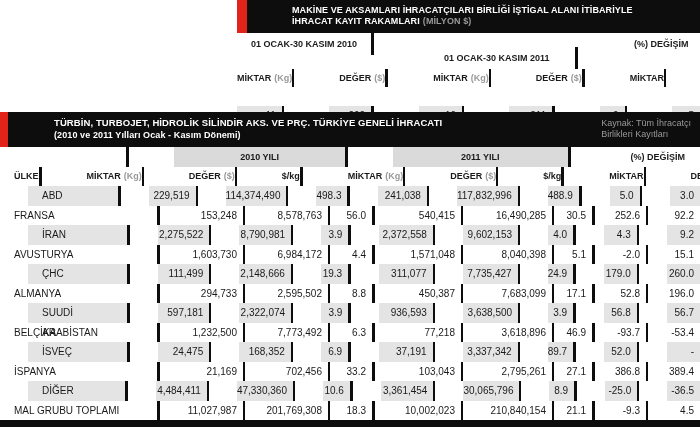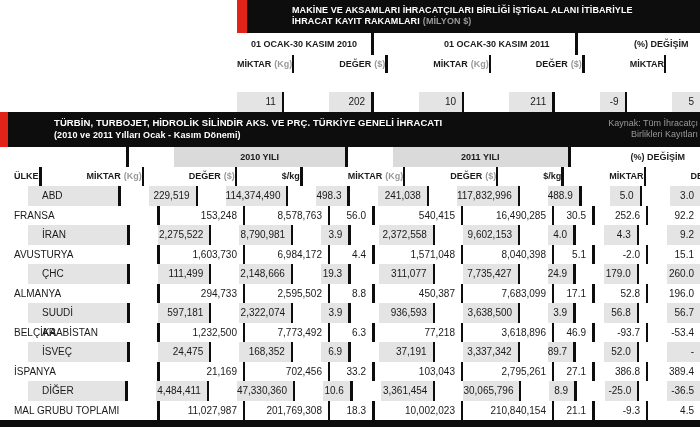--- a/index.html
+++ b/index.html
@@ -27,35 +27,35 @@
   
   .t1{position:absolute;left:237px;top:0;width:463px;}
   .t1 .titlebar{height:33px;}
   .t1 .redbar{width:10px;}
   .t1-title{color:#fff;font-weight:bold;font-size:9px;line-height:11px;padding:5px 0 0 8px;letter-spacing:.1px;}
   .t1-hrow1 .cellbox{font-weight:bold;font-size:9px;text-align:center;line-height:22px;height:22px;}
   .t1-hrow2 .cellbox{font-weight:bold;font-size:9px;text-align:center;line-height:18px;height:18px;}
   .t1-data .cellbox{background:var(--row-shade);font-size:10px;line-height:20px;height:20px;margin-top:19px;}
   .t1 .blackbar{height:7px;}
   .t1g0{width:181px;border-right:3px solid var(--bar-black);}
-  .t1g1{width:210px;border-right:3px solid var(--bar-black);}
+  .t1g1{width:210px;border-right:3px solid var(--bar-black);margin-top:14px;}
   .t1g2{width:103px;}
   .t1c0{width:93px;border-right:2px solid var(--bar-black);}
   .t1c1{width:88px;border-right:3px solid var(--bar-black);}
   .t1c2{width:89px;border-right:2px solid var(--bar-black);}
   .t1c3{width:90px;border-right:3px solid var(--bar-black);}
   .t1c4{width:48px;border-right:2px solid var(--bar-black);}
   .t1c5{width:55px;}
   
   .t2{position:absolute;left:0;top:112px;width:700px;}
   .t2 .titlebar{height:35px;}
   .t2 .redbar{width:8px;}
   .t2-title{color:#fff;font-weight:bold;font-size:9.5px;line-height:12px;padding:5px 0 0 9px;letter-spacing:.1px;flex:1 1 auto;}
   .t2-title .sub{font-size:9px;}
-  .t2-source{color:var(--muted);font-size:9px;line-height:11px;text-align:right;padding:6px 2px 0 0;flex:0 0 auto;}
+  .t2-source{color:var(--muted);font-size:9px;line-height:11px;text-align:left;padding:6px 9px 0 0;flex:0 0 auto;}
   .t2-grouprow .cellbox{height:20px;line-height:20px;font-weight:bold;font-size:9px;text-align:center;}
   .g0{width:160px;border-right:3px solid var(--bar-black);background:#fff;}
   .g1{width:215px;border-right:3px solid var(--bar-black);background:var(--band-gray);}
   .g2{width:220px;border-right:3px solid var(--bar-black);background:var(--band-gray);}
   .g3{width:105px;background:#fff;}
   .t2-hrow .cellbox{height:19px;line-height:19px;font-weight:bold;font-size:9px;text-align:center;}
   .t2-hrow .country{text-align:left;padding-left:14px;}
   .trow{display:flex;}
   .trow .cell{box-sizing:border-box;height:19.5px;line-height:19.5px;font-size:10px;}
   .trow.shade .cell{background:var(--row-shade);margin-left:28px;}

